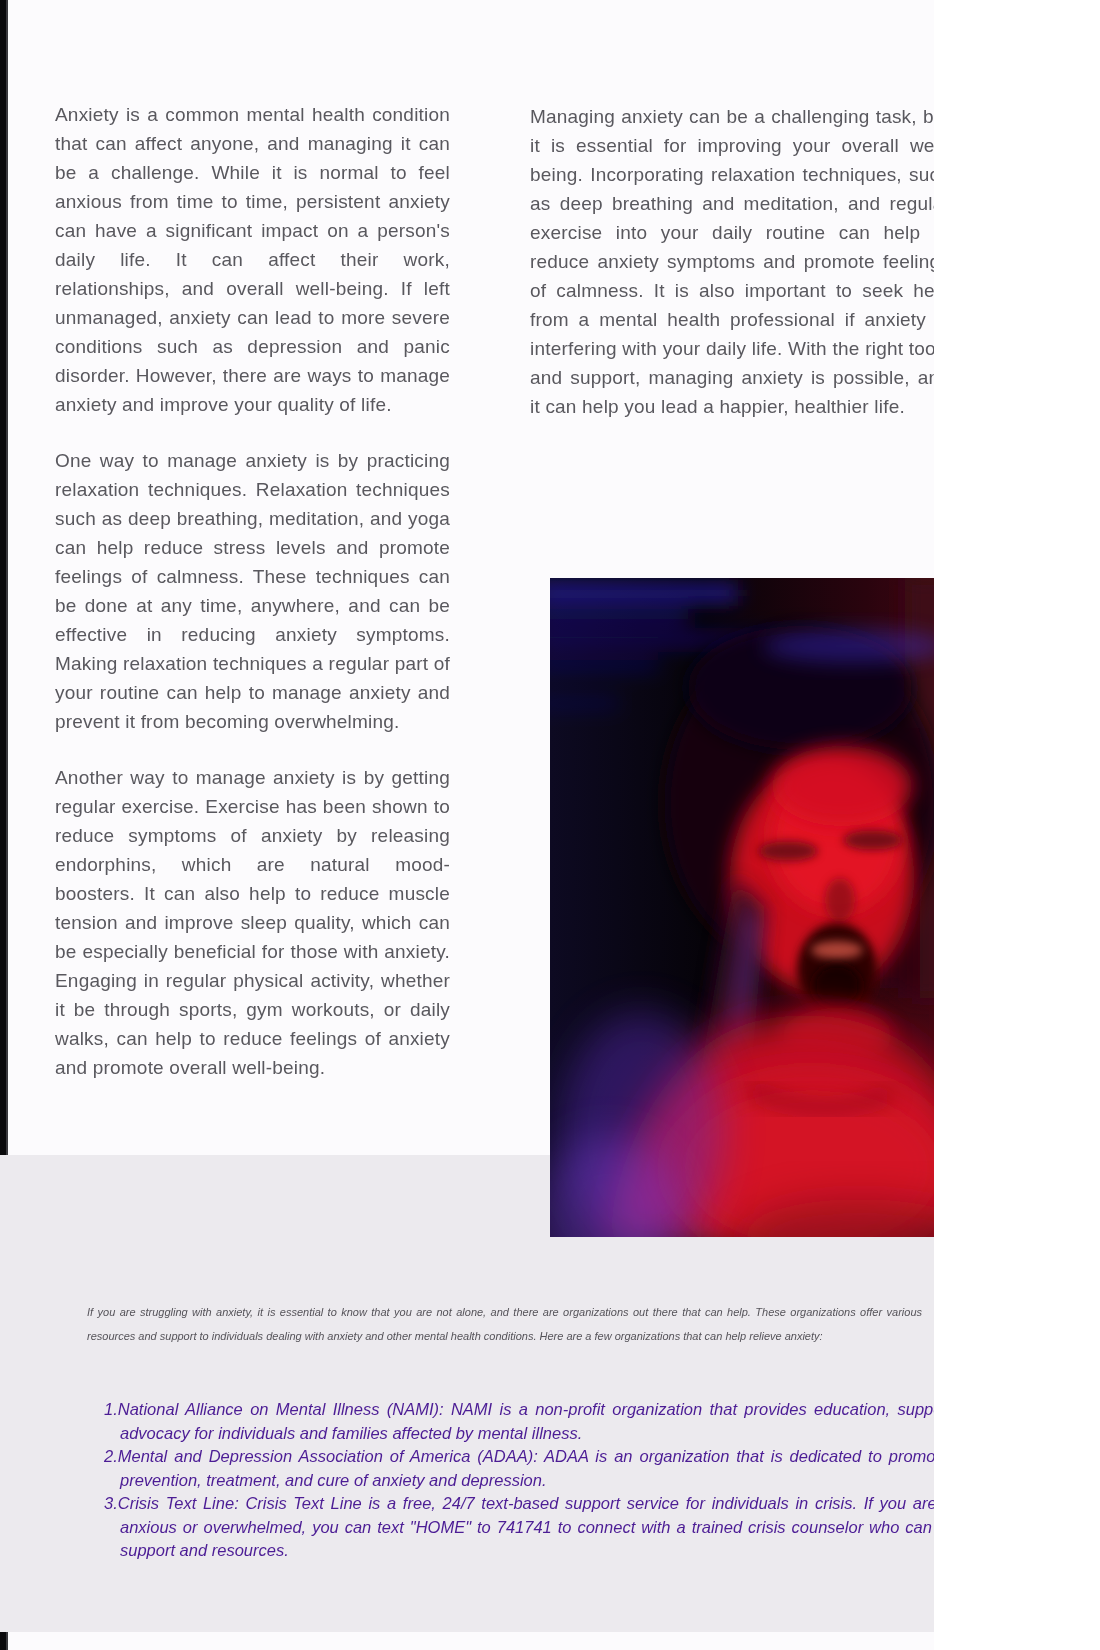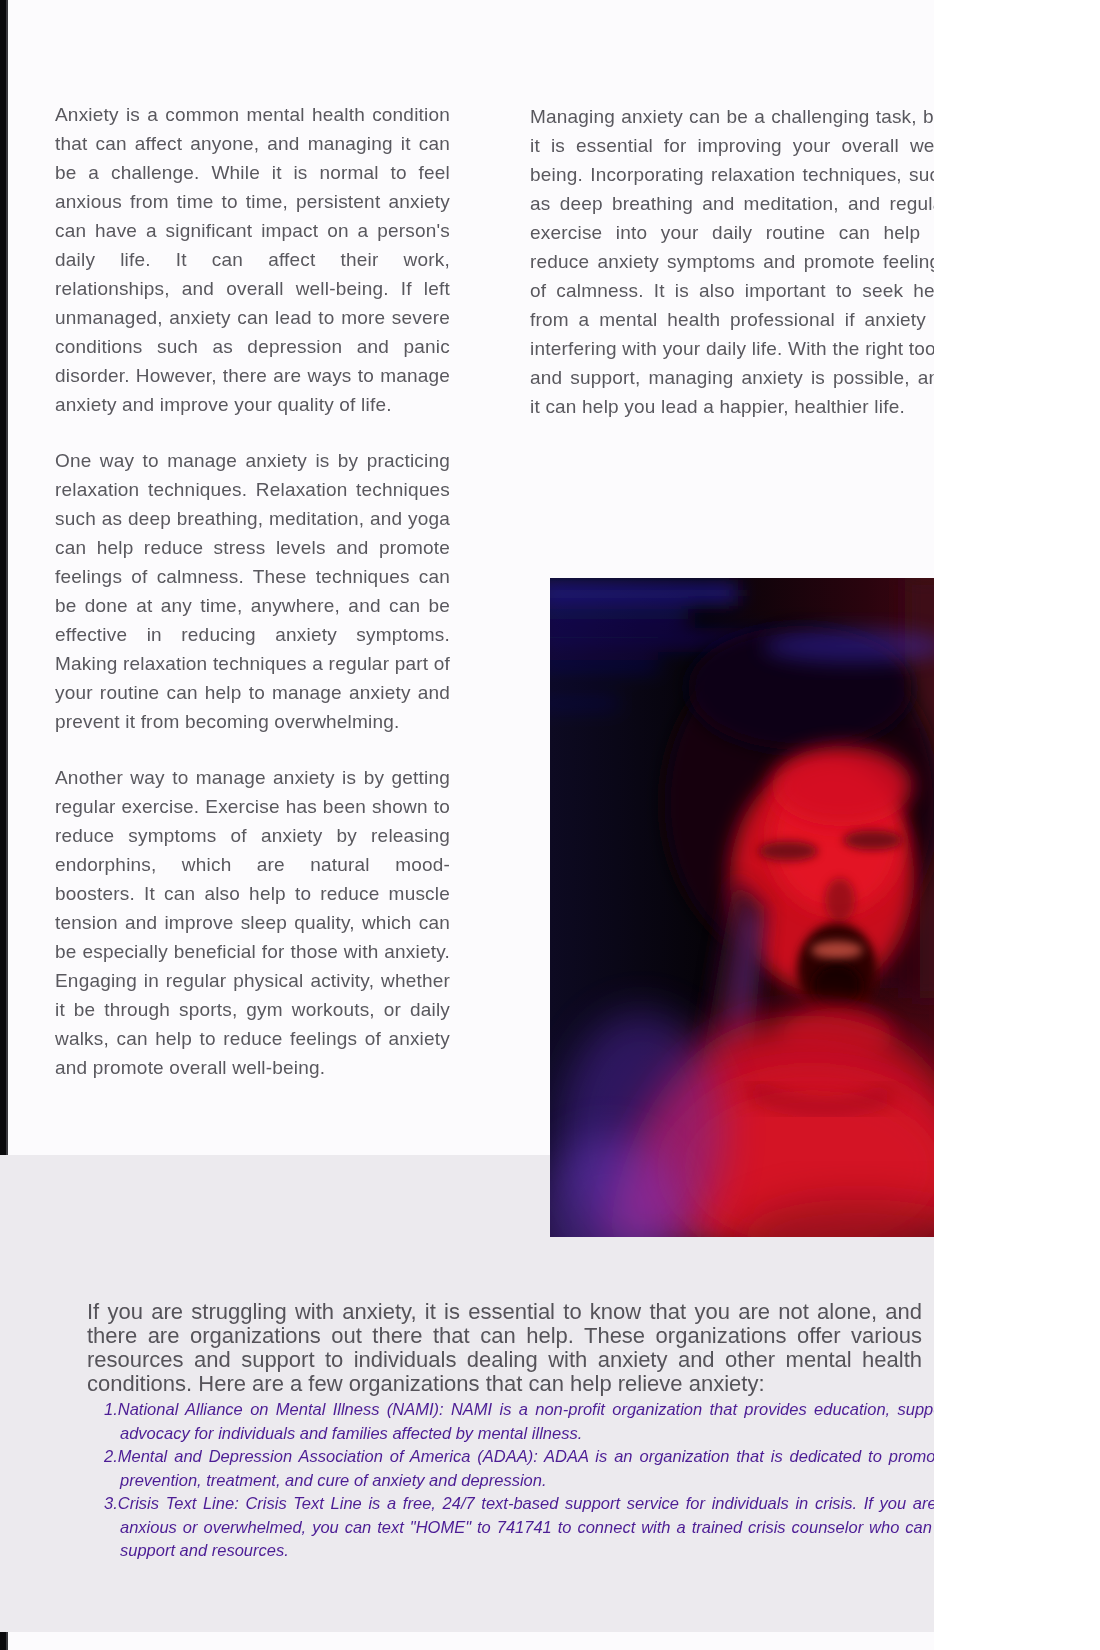--- a/index.html
+++ b/index.html
@@ -30,21 +30,22 @@
   .col-left{left:55px;top:100px;width:395px;}
   .col-right{left:502px;top:102px;width:420px;margin-left:28px;}
   .photo{
     position:absolute;left:550px;top:578px;width:440px;height:659px;
     background:#05020a;
   }
   .photo svg{display:block;}
   .help{
     position:absolute;left:87px;top:1300px;width:835px;
     color:#555359;
-    font-size:22px;line-height:24px;
+    font-style:italic;
+    font-size:11px;line-height:24px;
     text-align:justify;
   }
   .help-list{
     position:absolute;left:104px;top:1398px;width:888px;
     color:#4c1d95;
     font-style:italic;
     font-size:16.5px;line-height:23.5px;
     text-align:justify;
   }
   .help-item{

